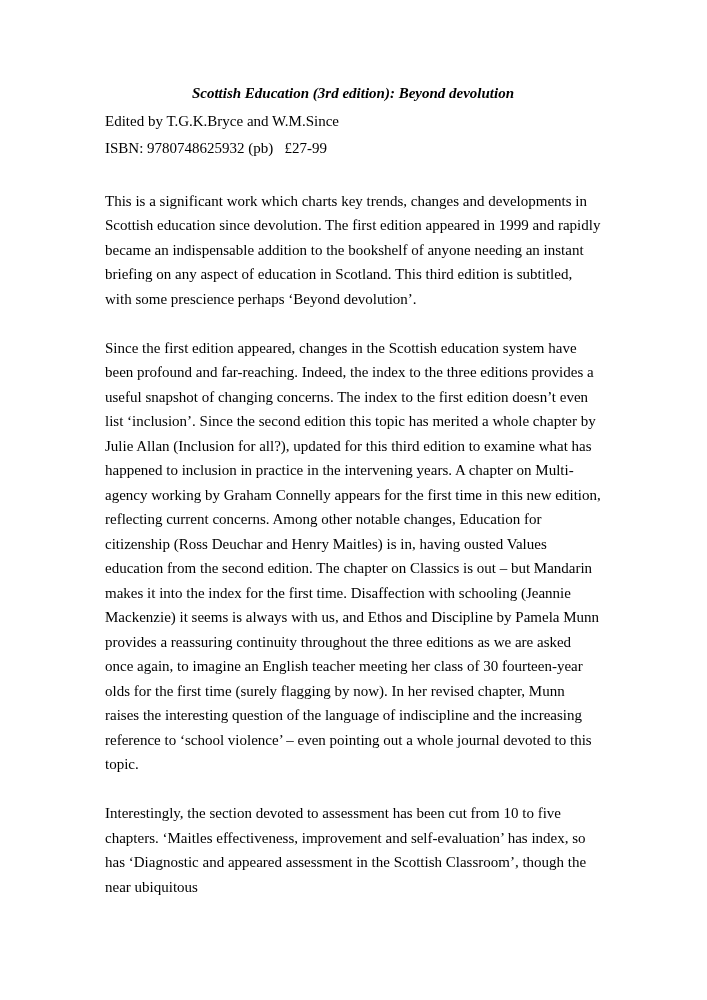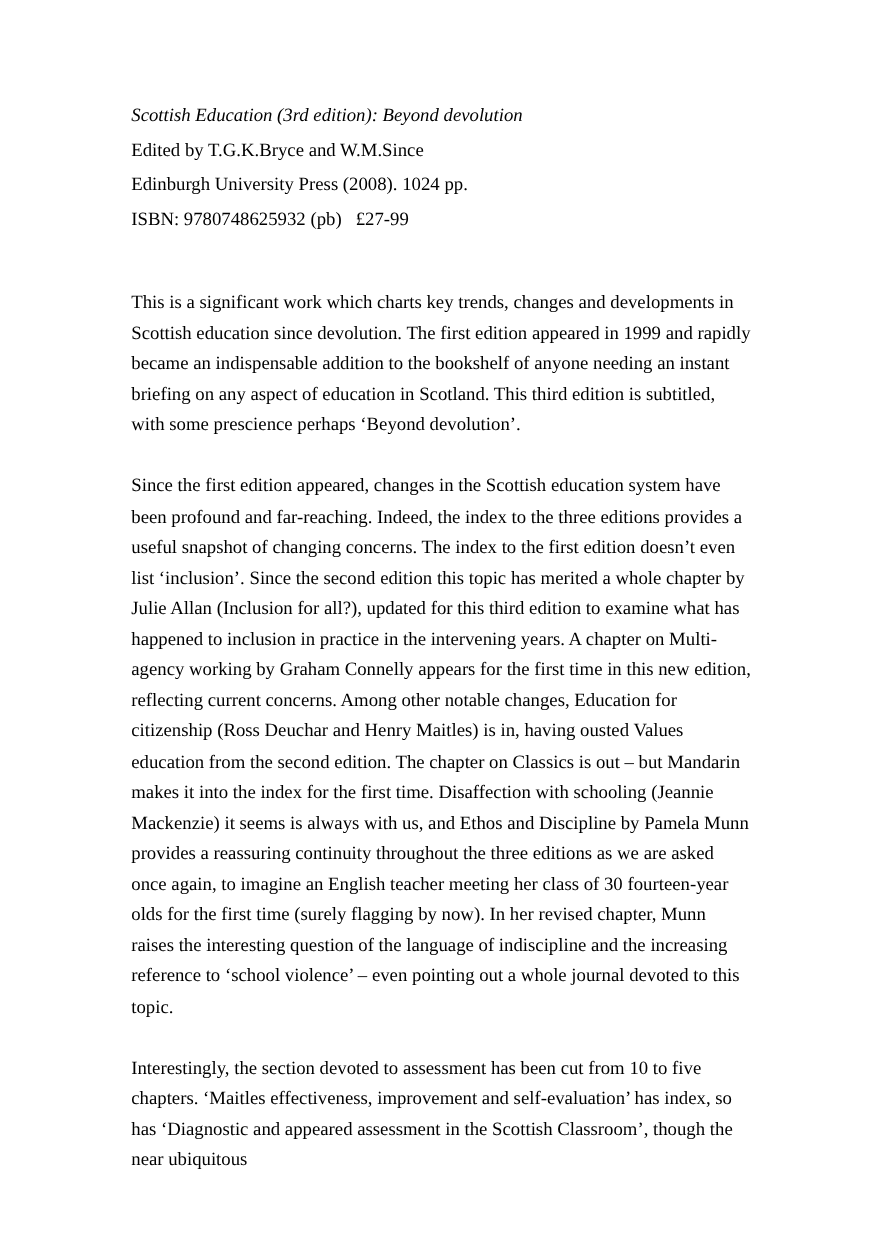--- a/index.html
+++ b/index.html
@@ -21,52 +21,52 @@
     overflow: hidden;
     background: #ffffff;
   }
   .doc-header p {
     margin: 0;
     font-size: 15px;
     line-height: 27.5px;
     white-space: pre-wrap;
   }
   .title-line {
-    font-weight: normal;
+    font-weight: bold;
     font-style: italic;
+    text-align: center;
   }
   .reviewer-line {
     margin: 39px 0 0 0;
     text-align: center;
     font-weight: bold;
     font-style: italic;
     font-size: 15px;
     line-height: 25px;
   }
   .body-text {
-    margin-top: 40px;
+    margin-top: 26px;
   }
   .body-text p {
     margin: 0 0 24.5px 0;
     font-size: 15px;
     line-height: 24.5px;
     text-align: left;
   }
   .italic {
   }
 </style>
 </head>
 <body>
 
 <div class="page">
 
   <header class="doc-header">
     <p class="title-line">Scottish Education (3rd edition): Beyond devolution</p>
     <p>Edited by T.G.K.Bryce and W.M.Since</p>
-    <p>Edinburgh University Press (2008). 1024 pp.</p>
     <p>ISBN: 9780748625932 (pb)   £27-99</p>
   </header>
 
 
   <main class="body-text" id="paragraphs">
       <p><span>This is a significant work which charts key trends, changes and developments in Scottish education since devolution. The first edition appeared in 1999 and rapidly became an indispensable addition to the bookshelf of anyone needing an instant briefing on any aspect of education in Scotland.  This third edition is subtitled, with some prescience perhaps ‘Beyond devolution’.</span></p>
       <p><span>Since the first edition appeared, changes in the Scottish education system have been profound and far-reaching. Indeed, the index to the three editions provides a useful snapshot of changing concerns. The index to the first edition doesn’t even list ‘inclusion’.  Since the second edition this topic has merited a whole chapter by Julie Allan (</span><span class="italic">Inclusion for all?),</span><span> updated for this third edition to examine what has happened to inclusion in practice in the intervening years.  A chapter on </span><span class="italic">Multi-agency working</span><span> by Graham Connelly appears for the first time in this new edition, reflecting current concerns. Among other notable changes, </span><span class="italic">Education for citizenship</span><span> (Ross Deuchar and Henry Maitles)  is in, having ousted </span><span class="italic">Values education</span><span> from the second edition. The chapter on </span><span class="italic">Classics</span><span> is out – but Mandarin makes it into the index for the first time. </span><span class="italic">Disaffection with schooling</span><span> (Jeannie Mackenzie) it seems is always with us, and </span><span class="italic">Ethos and Discipline</span><span> by Pamela Munn provides a reassuring continuity throughout the three editions as we are asked once again, to imagine an English teacher meeting her class of 30 fourteen-year olds for the first time (surely flagging by now). In her revised chapter, Munn raises the interesting question of the language of indiscipline and the increasing reference to ‘school violence’ – even pointing out a whole journal devoted to this topic.</span></p>
       <p><span>Interestingly, the section devoted to assessment has been cut from 10 to five chapters. </span><span class="italic">‘Maitles effectiveness, improvement and self-evaluation’</span><span> has index, so has </span><span class="italic">‘Diagnostic and appeared assessment in the Scottish Classroom’</span><span>, though the near ubiquitous</span></p>
     </main>
 

